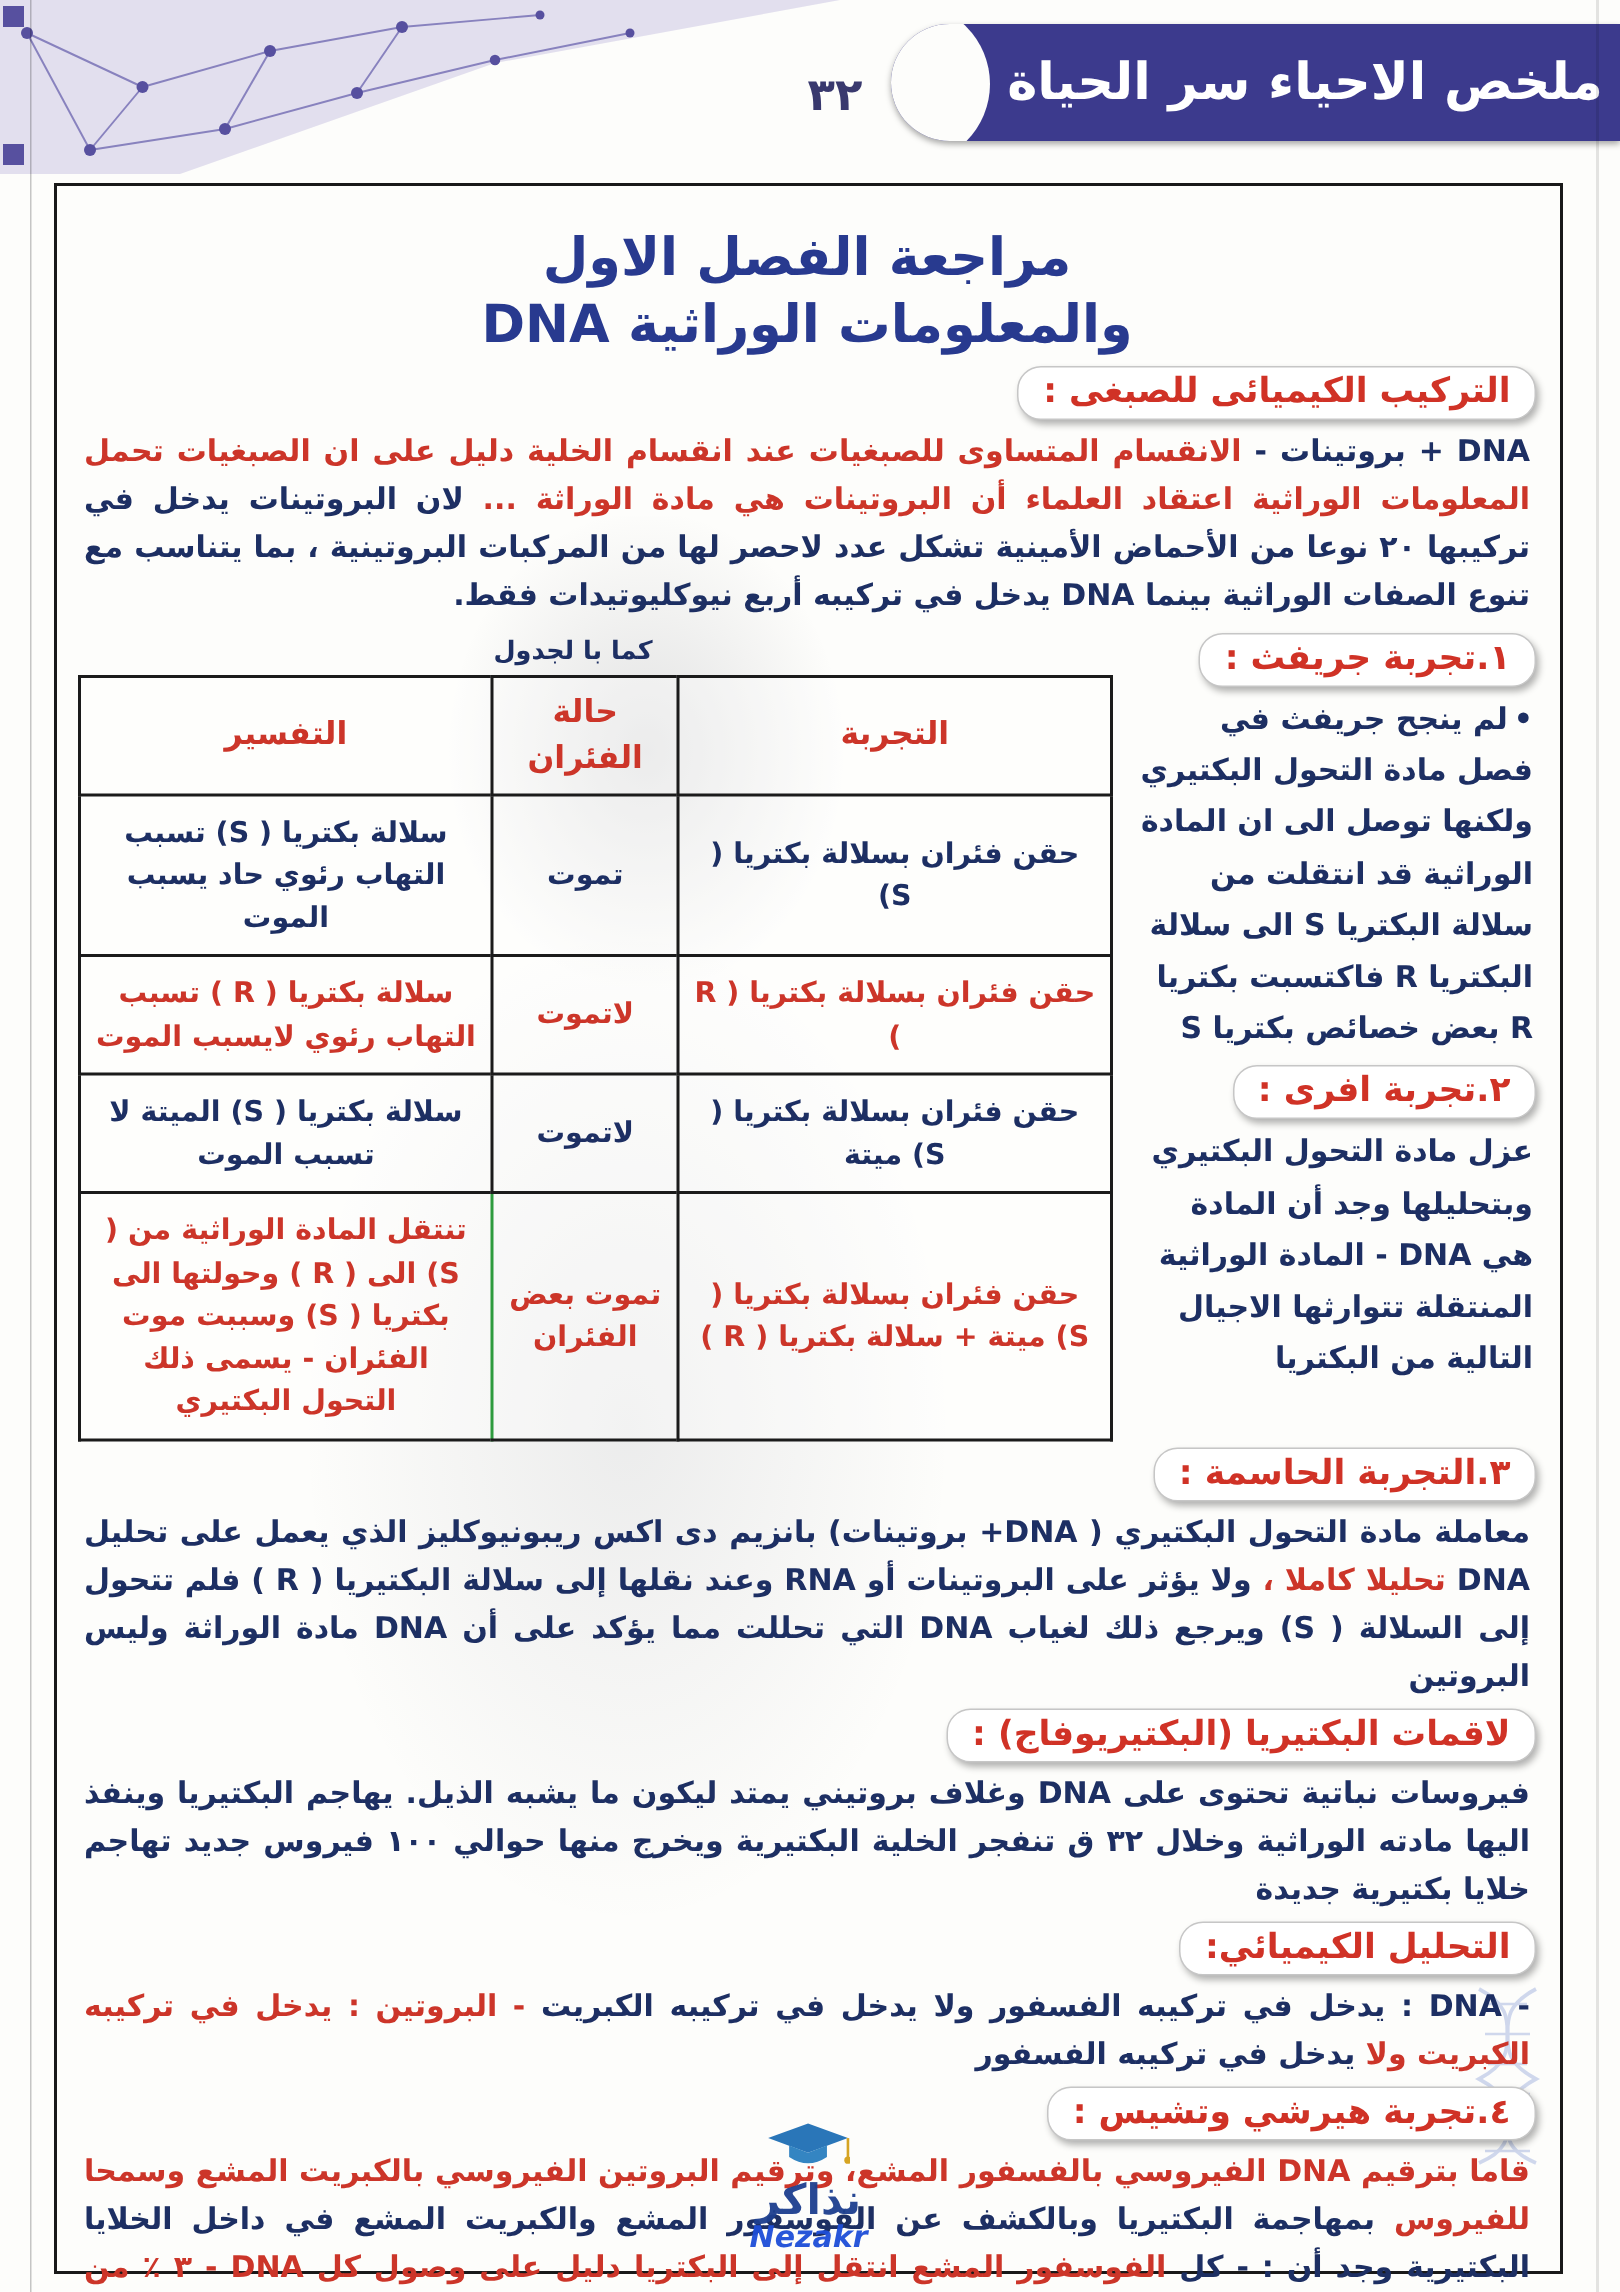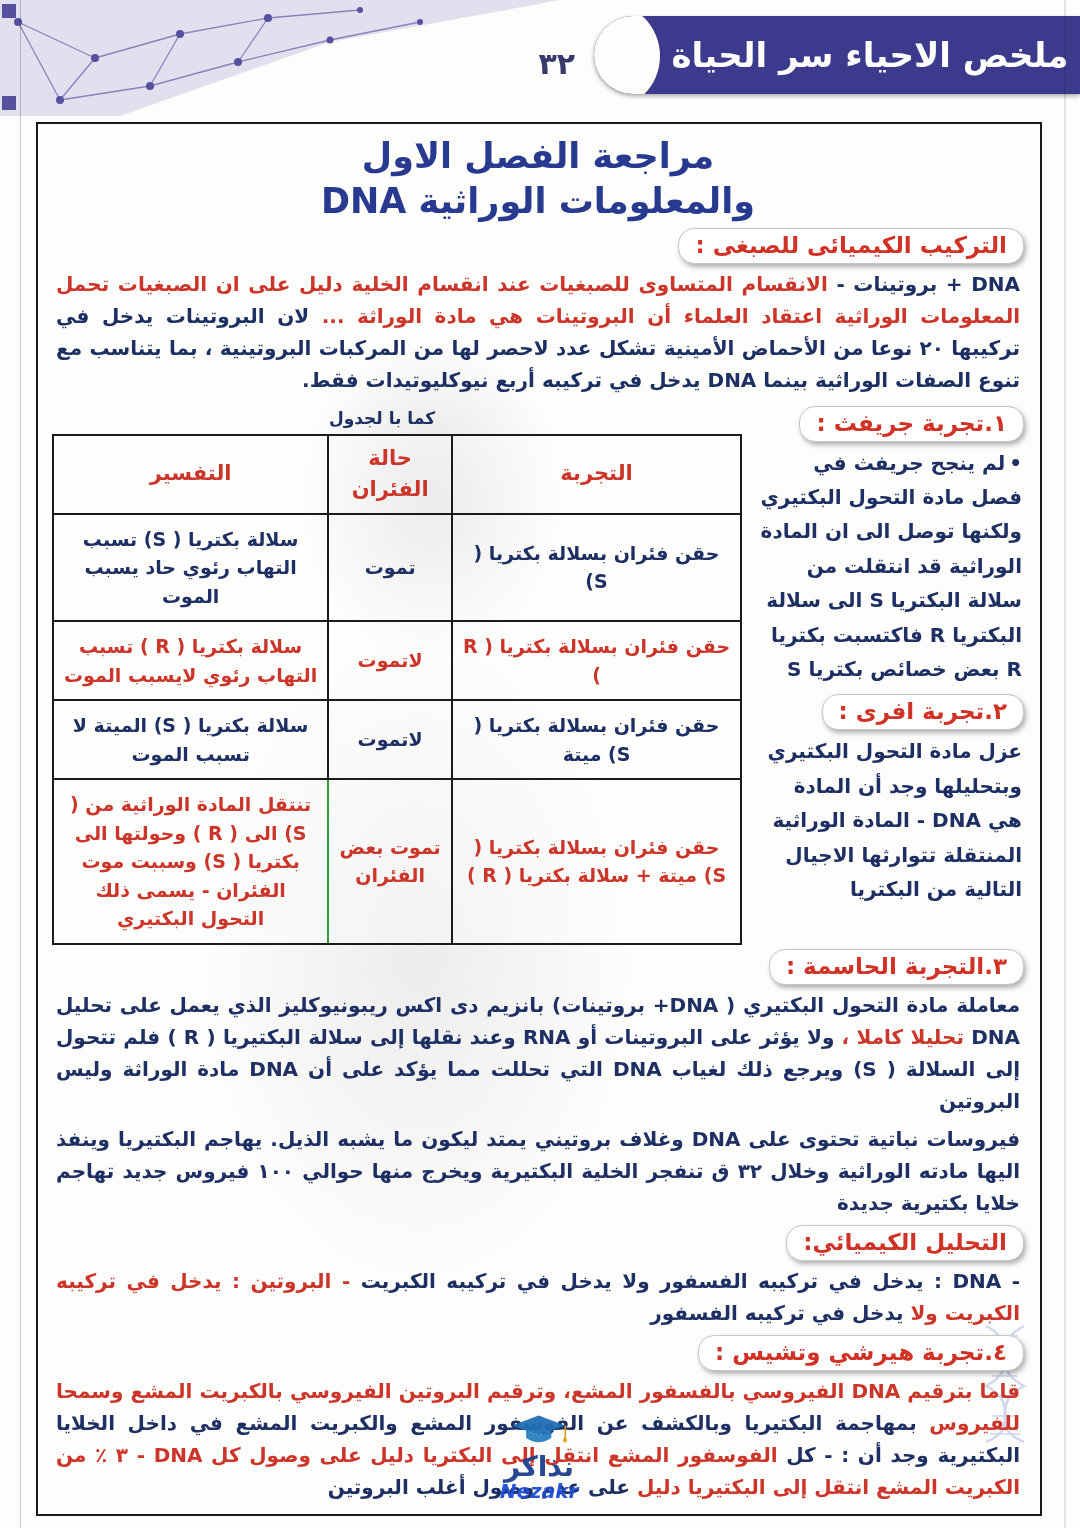--- a/index.html
+++ b/index.html
@@ -47,21 +47,21 @@
   .watermark {
     position:absolute; left:60px; top:220px; width:640px; height:980px;
     background:
       radial-gradient(ellipse 190px 230px at 52% 16%, rgba(80,82,95,.16), transparent 70%),
       radial-gradient(ellipse 300px 460px at 50% 62%, rgba(85,88,105,.10), transparent 72%);
     z-index:0; pointer-events:none;
   }
   .helix { position:absolute; right:8px; bottom:70px; opacity:.28; z-index:0; }
   .inner { position:relative; z-index:1; padding:8px 16px 6px 14px; height:100%; }
 
-  .doc-title { text-align:center; color:#283a8f; font-weight:bold; line-height:1.28; margin-top:2px; }
+  .doc-title { text-align:center; color:#283a8f; font-weight:bold; line-height:1.28; margin-top:18px; }
   .doc-title .l1 { font-size:35px; }
   .doc-title .l2 { font-size:35px; direction:ltr; }
 
   .pill-row { margin:4px 0 4px; }
   .pill {
     display:inline-block; background:#ffffff; border:1px solid #c6c6c6;
     border-radius:16px; padding:3px 16px 5px;
     color:#d03226; font-weight:bold; font-size:23px;
     box-shadow:2px 3px 5px rgba(0,0,0,.30);
   }
@@ -228,20 +228,23 @@
             </tbody>
           </table>
         </div>
       </div>
 
       <div class="pill-row">
         <span class="pill">٣.التجربة الحاسمة :</span>
       </div>
       <p class="para"><span class="navy">معاملة مادة التحول البكتيري ( DNA+ بروتينات) بانزيم دى اكس ريبونيوكليز الذي يعمل على تحليل DNA </span><span class="red">تحليلا كاملا ، </span><span class="navy">ولا يؤثر على البروتينات أو RNA وعند نقلها إلى سلالة البكتيريا ( R ) فلم تتحول إلى السلالة ( S) ويرجع ذلك لغياب DNA التي تحللت مما يؤكد على أن DNA مادة الوراثة وليس البروتين</span></p>
 
+      <div class="pill-row">
+        <span class="pill">لاقمات البكتيريا (البكتيريوفاج) :</span>
+      </div>
       <p class="para navy">فيروسات نباتية تحتوى على DNA وغلاف بروتيني يمتد ليكون ما يشبه الذيل. يهاجم البكتيريا وينفذ اليها مادته الوراثية وخلال ٣٢ ق تنفجر الخلية البكتيرية ويخرج منها حوالي ١٠٠ فيروس جديد تهاجم خلايا بكتيرية جديدة</p>
 
       <div class="pill-row">
         <span class="pill">التحليل الكيميائي:</span>
       </div>
       <p class="para"><span class="navy">- DNA : يدخل في تركيبه الفسفور ولا يدخل في تركيبه الكبريت </span><span class="red">- البروتين : يدخل في تركيبه الكبريت ولا </span><span class="navy">يدخل في تركيبه الفسفور</span></p>
 
       <div class="pill-row">
         <span class="pill">٤.تجربة هيرشي وتشيس :</span>
       </div>

